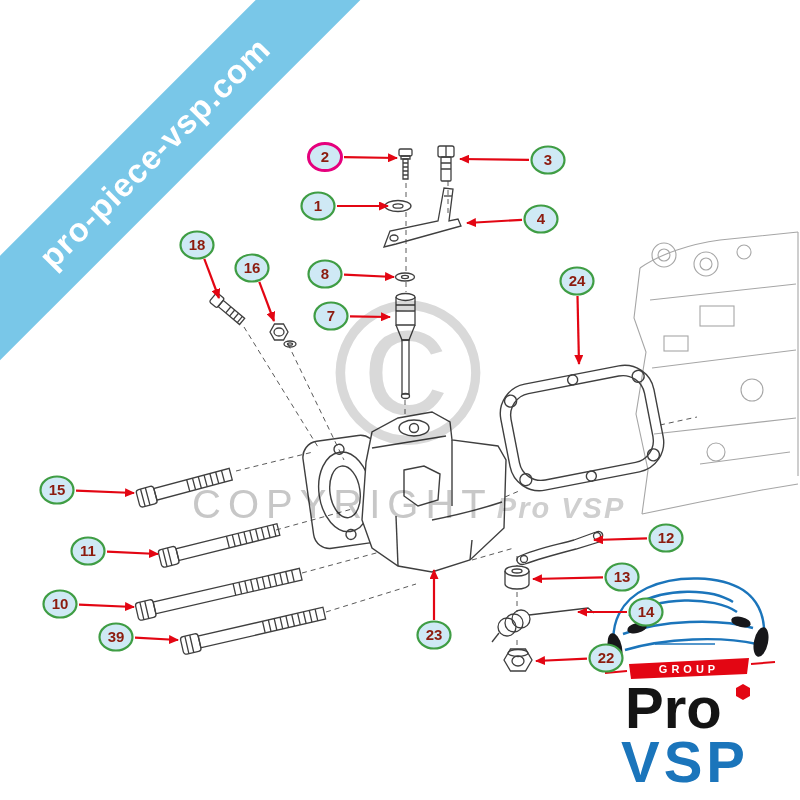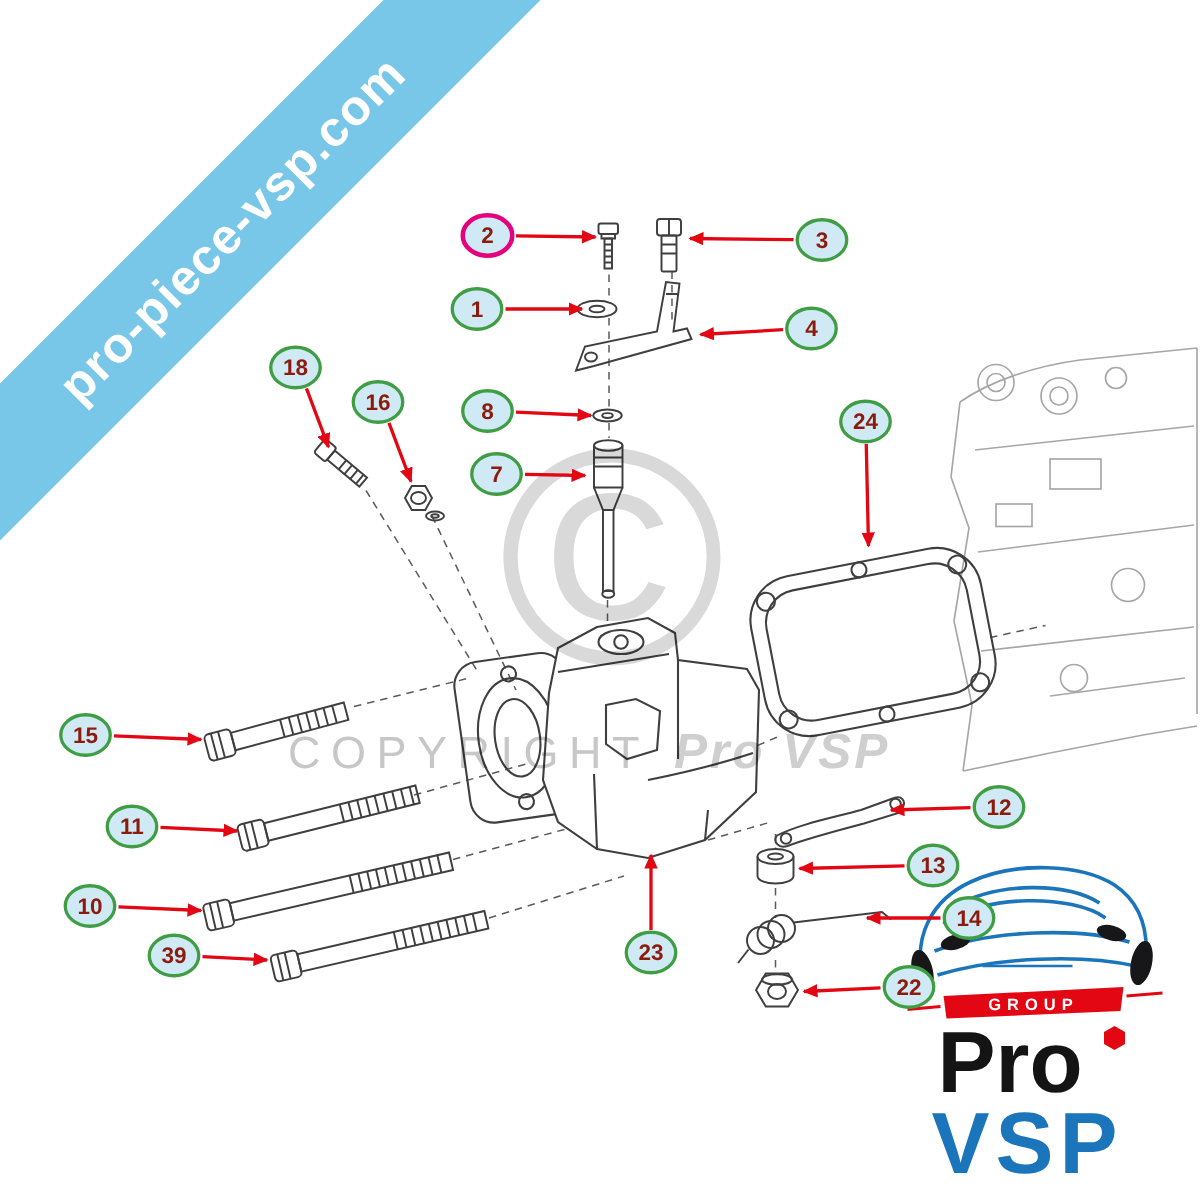--- a/index.html
+++ b/index.html
@@ -12,23 +12,23 @@
           background:#79c7e8;transform:rotate(-45deg);display:flex;align-items:center;
           justify-content:center;z-index:6;}
   .banner span{color:#ffffff;font-size:33px;font-weight:bold;letter-spacing:1px;white-space:nowrap;}
 
   
   .wm-symbol{position:absolute;left:308px;top:272px;width:200px;height:200px;
              font-size:205px;line-height:200px;text-align:center;color:#d9d9d9;
              mix-blend-mode:multiply;z-index:3;user-select:none;}
   .wm-text{position:absolute;left:192px;top:482px;z-index:3;mix-blend-mode:multiply;
            white-space:nowrap;user-select:none;}
-  .wm-copy{font-size:30px;color:#c7c7c7;letter-spacing:7px;}
-  .wm-brand{font-size:33px;color:#cfcfcf;font-weight:bold;font-style:italic;
-            letter-spacing:2px;margin-left:16px;}
+  .wm-copy{font-size:40px;color:#c7c7c7;letter-spacing:7px;}
+  .wm-brand{font-size:29px;color:#cfcfcf;font-weight:bold;font-style:italic;
+            letter-spacing:2px;margin-left:4px;}
 
   .layer{position:absolute;left:0;top:0;z-index:2;}
   .callout-layer{position:absolute;left:0;top:0;z-index:5;}
   .logo-svg{position:absolute;left:585px;top:560px;z-index:4;}
 </style>
 </head>
 <body>
 
 <div class="stage">
 

